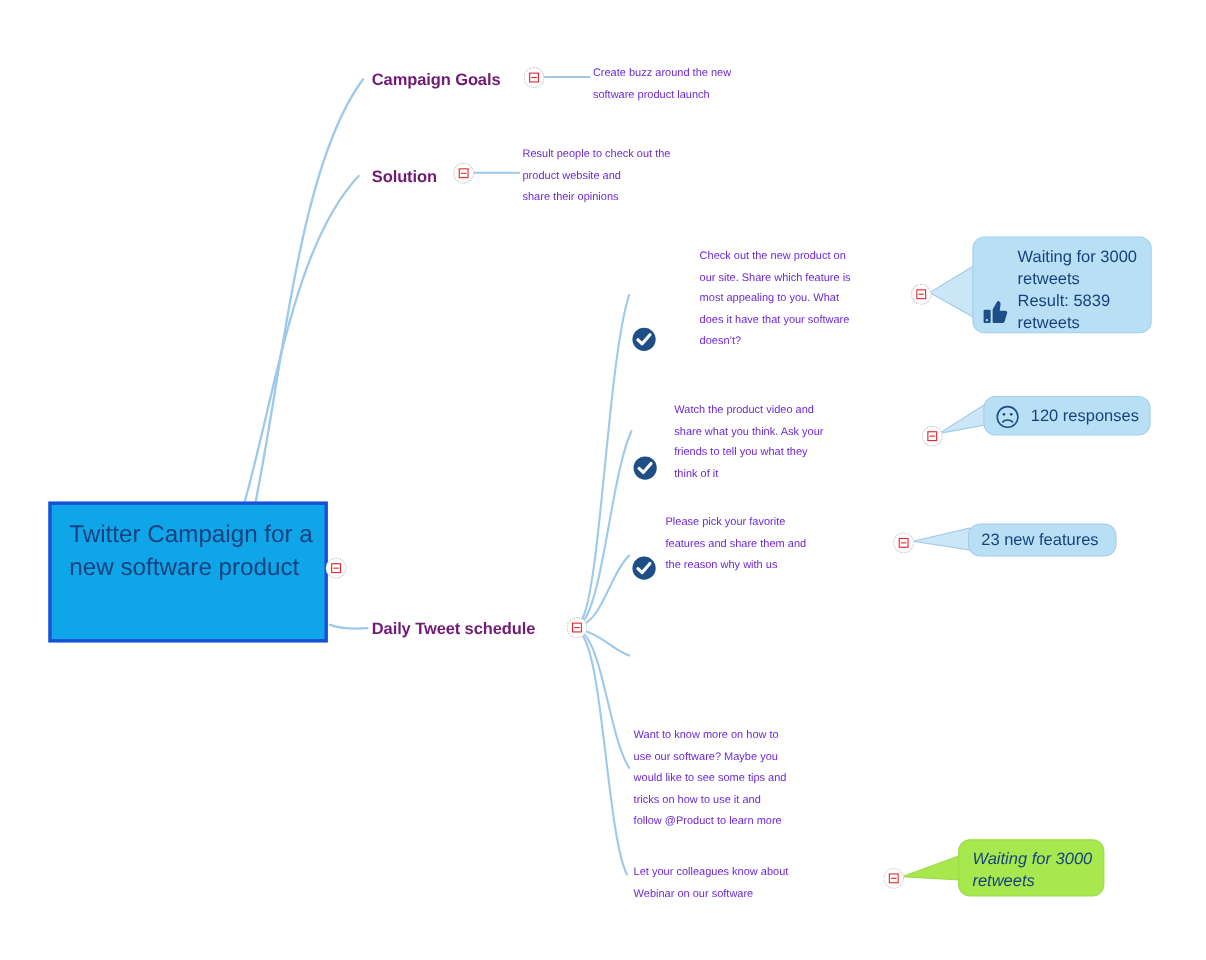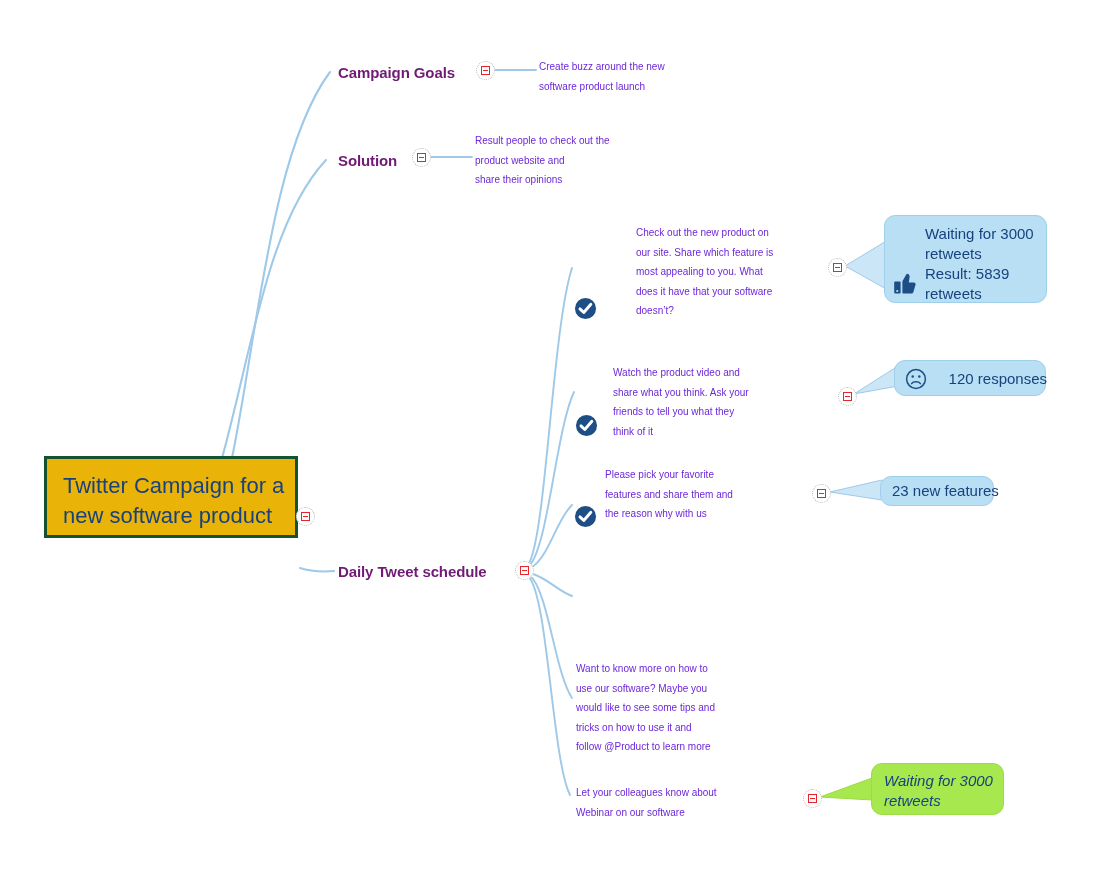--- a/index.html
+++ b/index.html
@@ -27,23 +27,23 @@
     height: 873px;
     pointer-events: none;
   }
 
   
   .root-node {
     position: absolute;
     left: 44px;
     top: 456px;
     width: 254px;
-    height: 82px;
-    border: 3px solid #14532d;
-    background: #eab308;
+    height: 128px;
+    border: 3px solid #1d4ed8;
+    background: #0ea5e9;
     box-sizing: border-box;
   }
   .root-label {
     position: absolute;
     left: 16px;
     top: 12px;
     width: 228px;
     font-size: 22px;
     line-height: 30px;
     color: #17427e;
@@ -249,34 +249,34 @@
   <div class="collapse-btn" style="left:838px; top:387px;">
     <span class="sq"></span>
   </div>
   <div class="callout blue" style="left:894px; top:360px; width:152px; height:36px;">
     <svg class="emoji-icon" style="left:10px; top:7px;" viewBox="0 0 22 22" xmlns="http://www.w3.org/2000/svg">
       <circle cx="11" cy="11" r="9.4" fill="none" stroke="#1d4f86" stroke-width="1.5"></circle>
       <circle cx="7.7" cy="8.6" r="1.25" fill="#1d4f86"></circle>
       <circle cx="14.3" cy="8.6" r="1.25" fill="#1d4f86"></circle>
       <path d="M 6.6,15.6 C 8.2,13.2 13.8,13.2 15.4,15.6" fill="none" stroke="#1d4f86" stroke-width="1.5" stroke-linecap="round"></path>
     </svg>
-    <div class="callout-text" style="left:42px; top:8px; width:110px;text-align:right;">120 responses</div>
+    <div class="callout-text" style="left:42px; top:8px; width:110px;">120 responses</div>
   </div>
 
   <svg class="check-icon" style="left:574px; top:505px;" viewBox="0 0 24 24" xmlns="http://www.w3.org/2000/svg">
     <circle cx="12" cy="12" r="11" fill="#1d4f86"></circle>
     <path d="M 6.2,12.4 L 10.2,16.2 L 17.6,7.6" fill="none" stroke="#ffffff" stroke-width="3" stroke-linecap="round" stroke-linejoin="round"></path>
   </svg>
   <div class="leaf-text" style="left:605px; top:465px; width:250px;">Please pick your favorite
 features and share them and
 the reason why with us</div>
   <div class="collapse-btn" style="left:812px; top:484px;">
     <span class="sq"></span>
   </div>
-  <div class="callout blue" style="left:880px; top:476px; width:114px; height:30px;">
+  <div class="callout blue" style="left:880px; top:476px; width:135px; height:30px;">
     <div class="callout-text" style="left:11px; top:4px; width:110px;">23 new features</div>
   </div>
 
 
   <div class="leaf-text" style="left:576px; top:659px; width:250px;">Want to know more on how to
 use our software? Maybe you
 would like to see some tips and
 tricks on how to use it and
 follow @Product to learn more</div>
 

